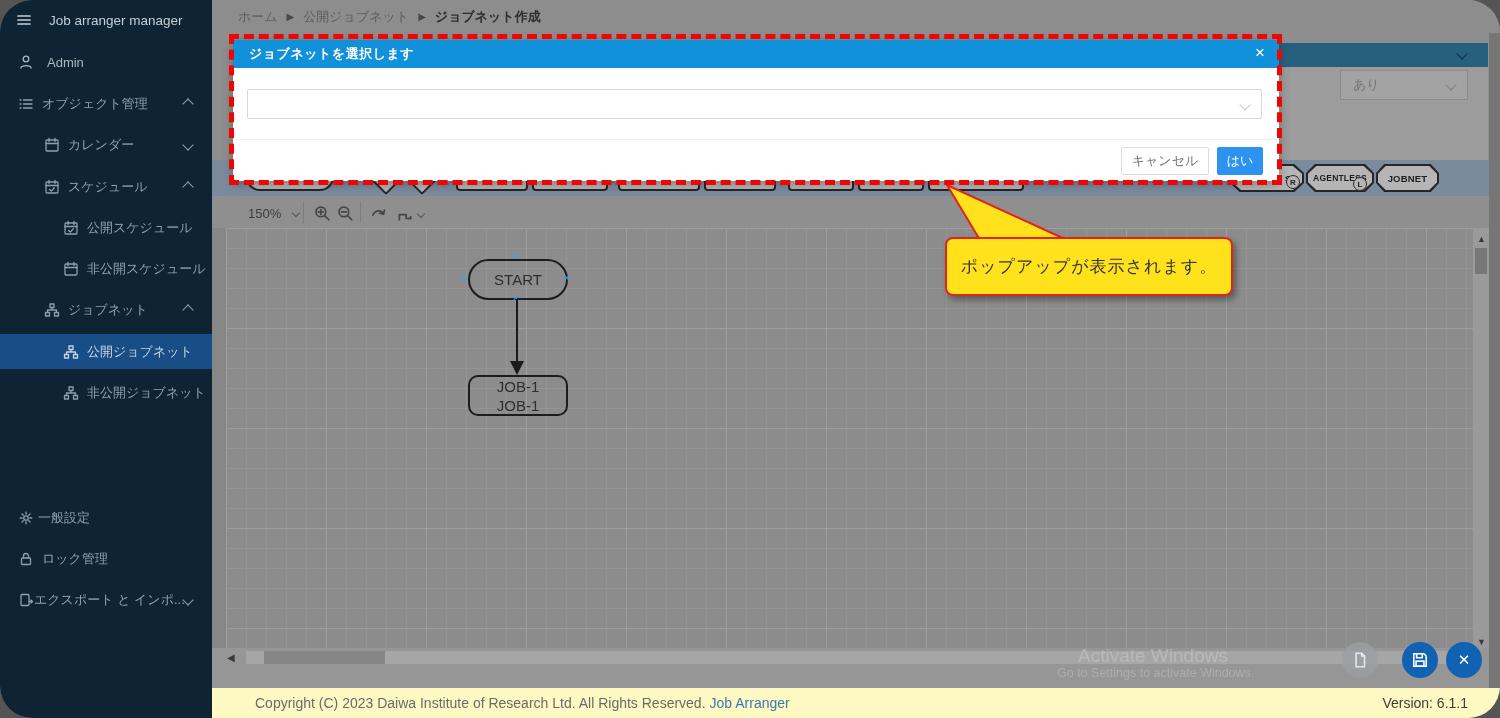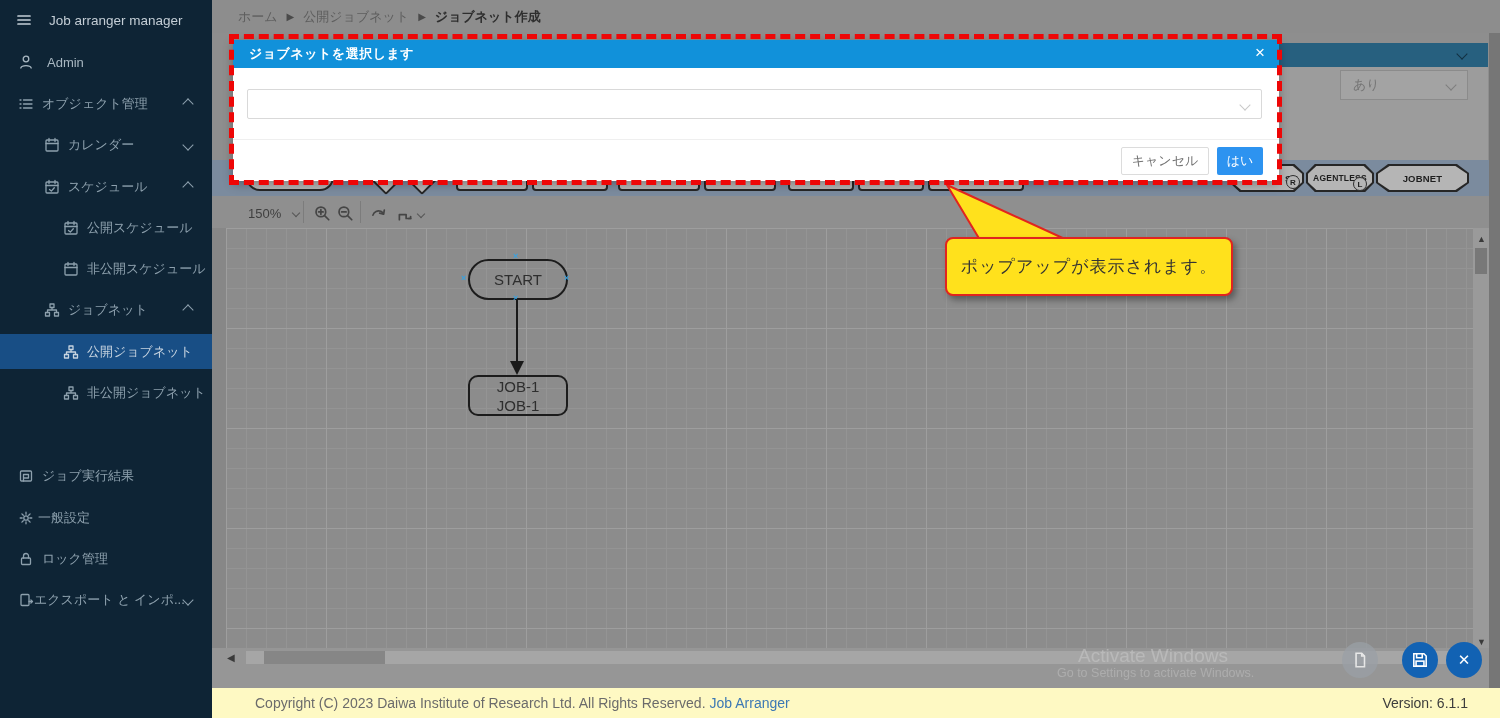--- a/index.html
+++ b/index.html
@@ -1,17 +1,17 @@
 <!DOCTYPE html>
 <html><head>
 <meta charset="utf-8">
 <style>
   html,body{margin:0;padding:0;background:#555;}
   .page{position:relative;width:1500px;height:718px;overflow:hidden;
-        font-family:"Liberation Sans","DejaVu Sans",sans-serif;background:#8e8e8e;}
+        font-family:"Liberation Sans","DejaVu Sans",sans-serif;background:#8e8e8e;border-radius:32px;}
   .abs{position:absolute;}
 
   
   .sidebar{left:0;top:0;width:212px;height:718px;background:#0e2435;z-index:5;}
   .sb-row{position:absolute;left:0;width:212px;height:24px;display:flex;align-items:center;color:#8da0ad;font-size:13px;}
   .sb-row .ic{display:inline-flex;width:16px;height:16px;flex:0 0 16px;}
   .sb-row svg{stroke:currentColor;fill:none;stroke-width:1.3;stroke-linecap:round;stroke-linejoin:round;}
   .sb-app{color:#c4ced6;font-size:13.5px;}
   .sb-user{color:#a9b8c2;}
   .sb-active{background:#184e85;height:35px;color:#c7d4e0;}
@@ -208,29 +208,20 @@
       <span class="ic" style="margin-left:63px;">
         <svg viewBox="0 0 16 16">
             <rect x="6" y="2" width="4" height="3.5"></rect>
             <rect x="1.5" y="10.5" width="4" height="3.5"></rect>
             <rect x="10.5" y="10.5" width="4" height="3.5"></rect>
             <path d="M8 5.5V8M3.5 10.5V8h9v2.5"></path>
           </svg>
         </span>
       <span style="margin-left:8px;">非公開ジョブネット</span>
     </div>
-    <div class="sb-row" style="top:464px;">
-      <span class="ic" style="margin-left:18px;">
-        <svg viewBox="0 0 16 16">
-            <rect x="2.5" y="3" width="11" height="10" rx="1"></rect>
-            <path d="M5.5 13V6.5h5V10h-5"></path>
-          </svg>
-        </span>
-      <span style="margin-left:8px;">ジョブ実行結果</span>
-    </div>
     <div class="sb-row" style="top:506px;">
       <span class="ic" style="margin-left:18px;">
         <svg viewBox="0 0 16 16">
             <circle cx="8" cy="8" r="2.2"></circle>
             <path d="M8 2.2v2M8 11.8v2M2.2 8h2M11.8 8h2M3.9 3.9l1.4 1.4M10.7 10.7l1.4 1.4M12.1 3.9l-1.4 1.4M5.3 10.7l-1.4 1.4"></path>
           </svg>
         </span>
       <span style="margin-left:4px;">一般設定</span>
     </div>
     <div class="sb-row" style="top:547px;">
@@ -291,21 +282,21 @@
       <div class="o2"></div>
     <div class="lbl" style="justify-content:flex-end;padding-right:6px;">SE</div>
   </div>
   <div class="badge" style="left:1286px;top:175px;">R</div>
   <div class="oct" style="left:1306px;width:68px;">
     <div class="o1"></div>
       <div class="o2"></div>
     <div class="lbl" style="font-size:8.5px;">AGENTLESS</div>
   </div>
   <div class="badge" style="left:1353px;top:177px;">L</div>
-  <div class="oct" style="left:1376px;width:63px;padding-left:30px;">
+  <div class="oct" style="left:1376px;width:63px;">
     <div class="o1"></div>
       <div class="o2"></div>
     <div class="lbl">JOBNET</div>
   </div>
 
   <div class="abs zoombar"></div>
   <div class="abs zb" style="left:248px;top:206px;">
     <span>150%</span>
     <span class="chev down" style="display:inline-block;margin-left:8px;margin-bottom:2px;color:#555;width:5px;height:5px;"></span>
   </div>

